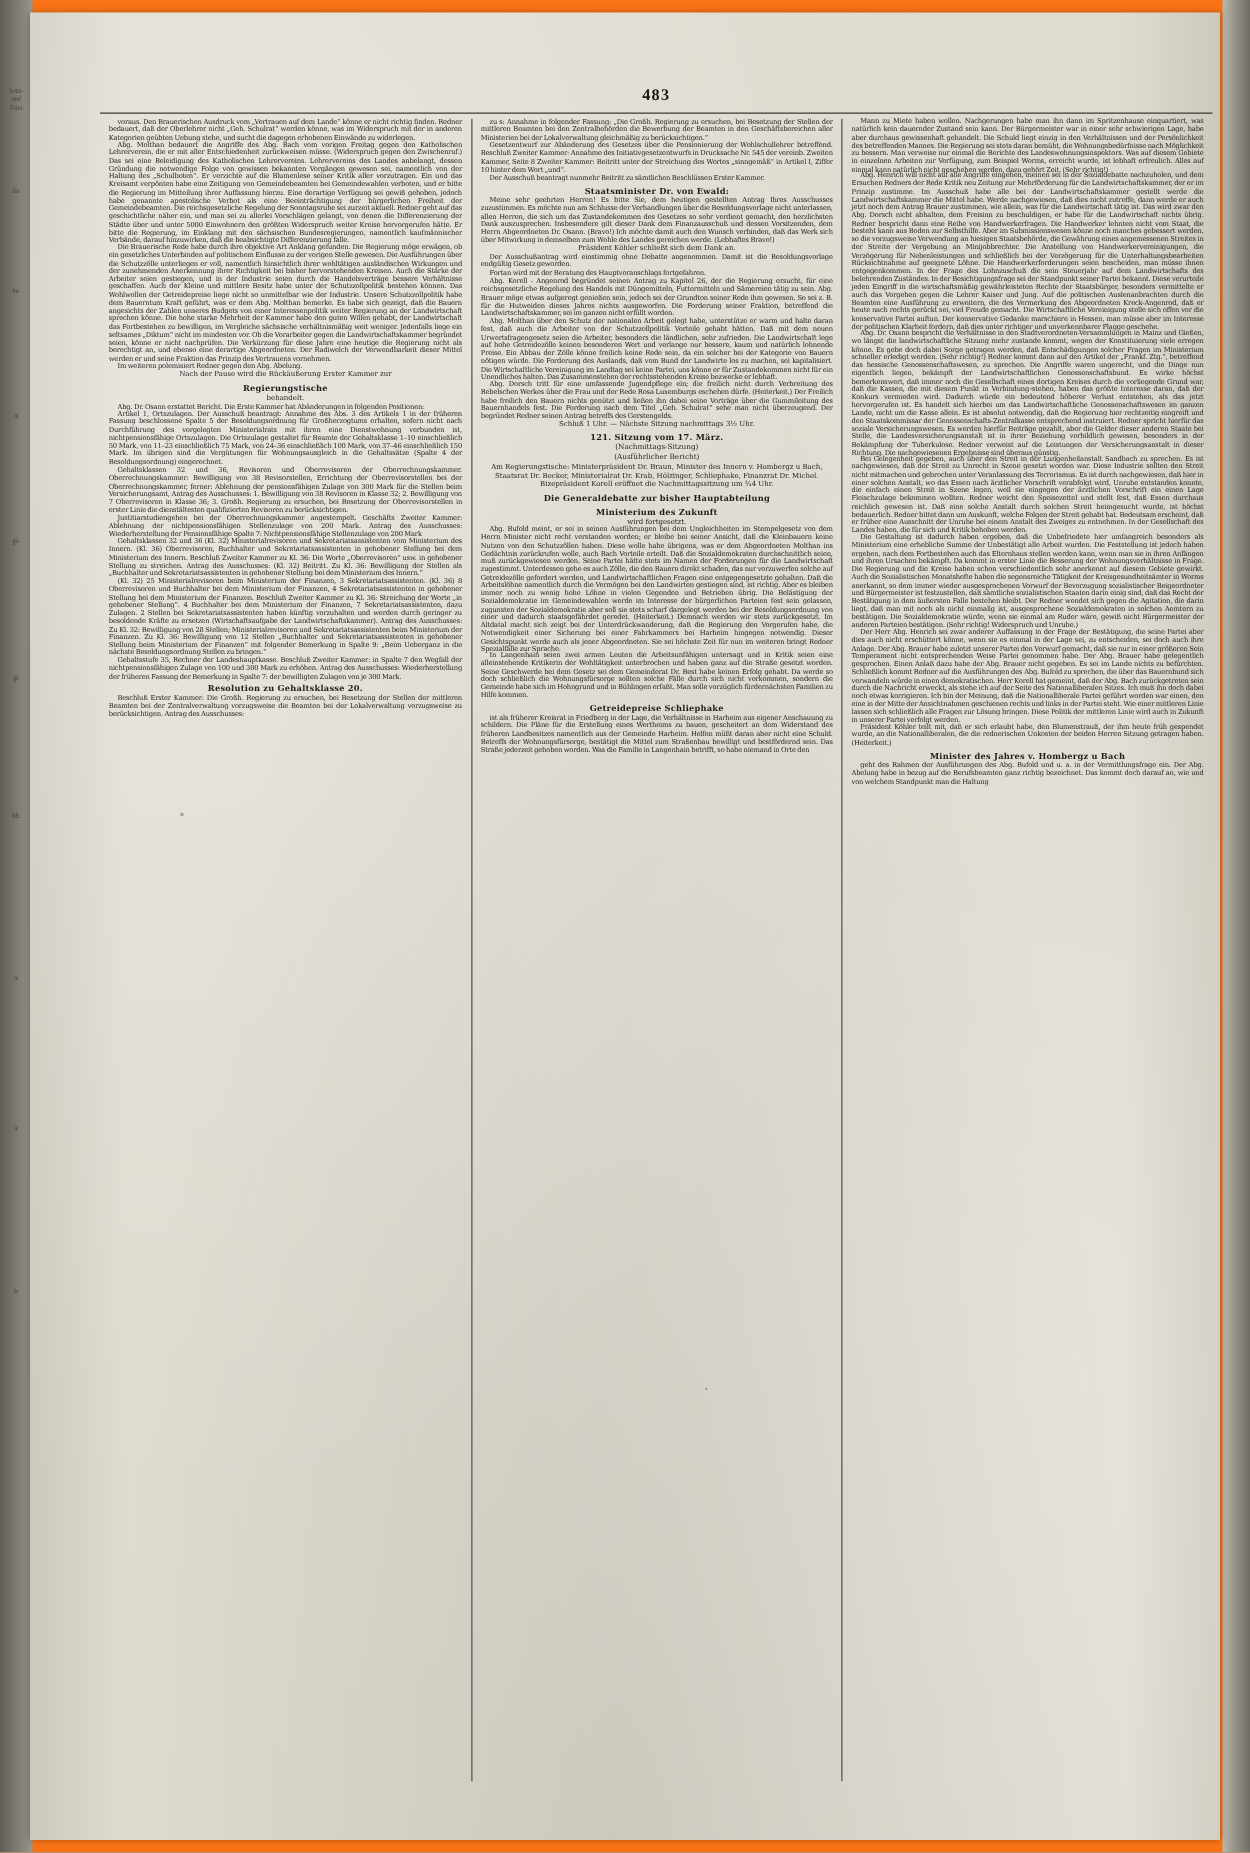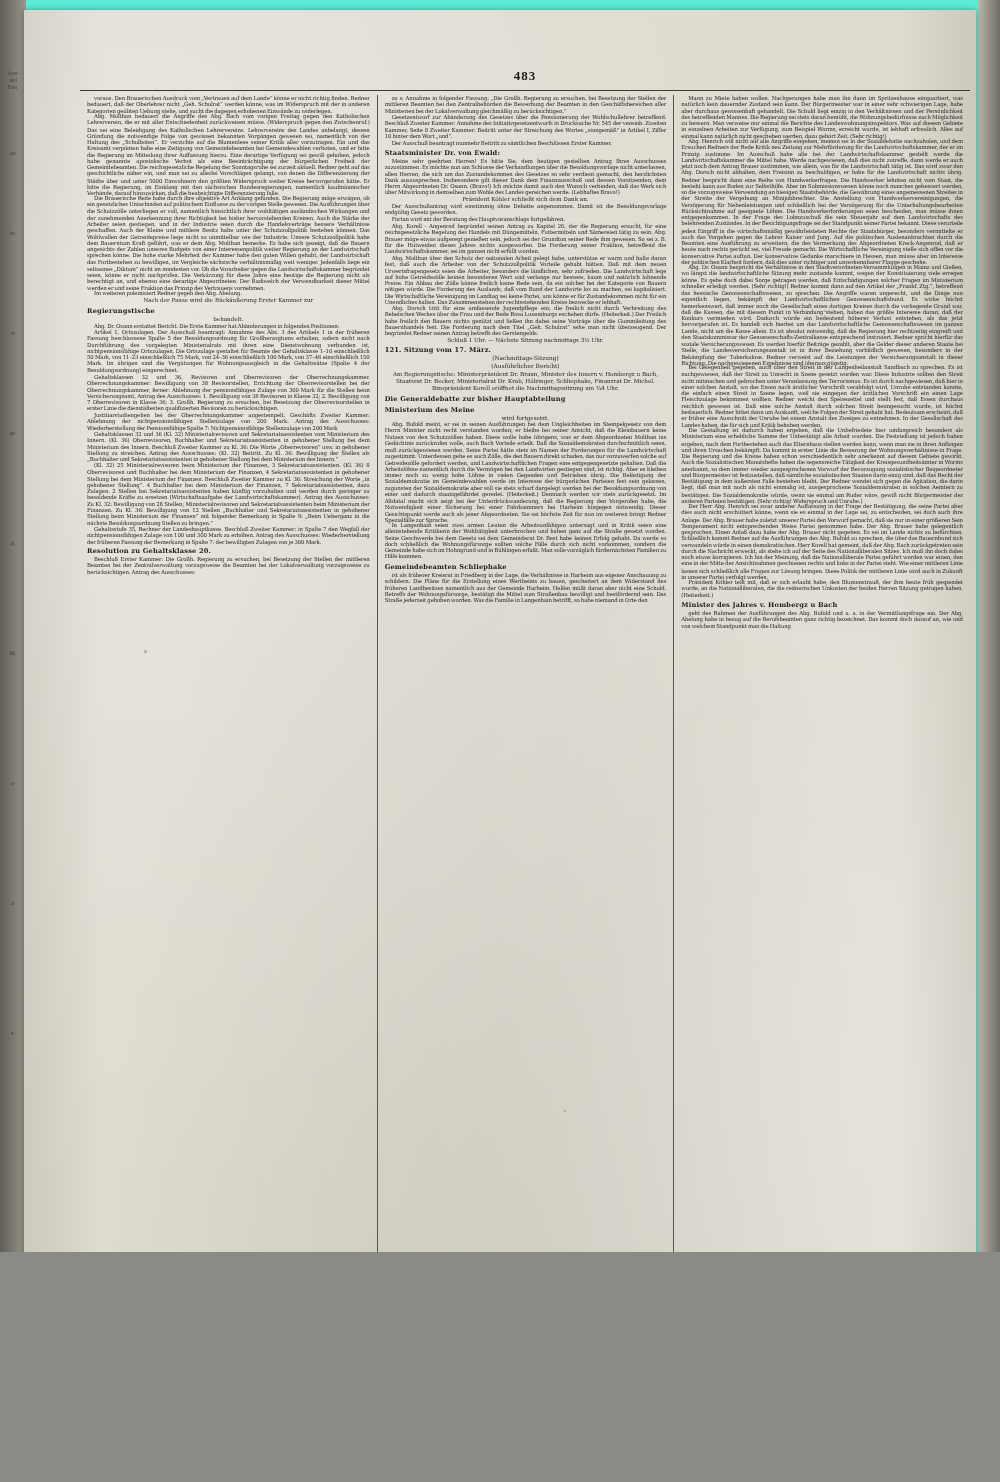--- a/index.html
+++ b/index.html
@@ -1,20 +1,20 @@
 <!DOCTYPE html>
 <html><head>
 <meta charset="utf-8">
 <style>
   html,body{margin:0;padding:0;background:#8a8a86;}
   body{font-family:"Liberation Serif", serif;}
   .page{
     position:relative;
-    width:1000px;height:1252px;
-    background:#5eead4;
+    width:1000px;height:1482px;
+    background:#f97316;
     overflow:hidden;
   }
   
   .sheet{
     position:absolute;
     left:24px;top:10px;
     width:952px;height:1462px;
     background:#dedbd0;
     box-shadow:0 0 6px rgba(0,0,0,.35);
   }
@@ -88,20 +88,21 @@
     margin:0 0 0.5px 0;
     text-indent:7px;
     font-family:"DejaVu Serif", serif;
     letter-spacing:-0.15px;
     word-spacing:-0.3px;
     transform:scaleY(1.02);
   }
   .head{
     font-size:6.6px;
     line-height:8px;
+    text-align:center;
     font-weight:bold;
     margin:3px 0 1px 0;
     color:#1d1d1a;
     letter-spacing:.2px;
     font-family:"DejaVu Serif", serif;
   }
   .subhead{
     font-size:5.8px;
     line-height:7px;
     text-align:center;
@@ -176,25 +177,25 @@
             <div class="par">Abg. Korell - Angenrod begründet seinen Antrag zu Kapitel 26, der die Regierung ersucht, für eine reichsgesetzliche Regelung des Handels mit Düngemitteln, Futtermitteln und Sämereien tätig zu sein. Abg. Brauer möge etwas aufgeregt genießen sein, jedoch sei der Grundton seiner Rede ihm gewesen. So sei z. B. für die Hutweiden dieses Jahres nichts ausgeworfen. Die Forderung seiner Fraktion, betreffend die Landwirtschaftskammer, sei im ganzen nicht erfüllt worden.</div>
             <div class="par">Abg. Molthan über den Schutz der nationalen Arbeit gelegt habe, unterstütze er warm und halte daran fest, daß auch die Arbeiter von der Schutzzollpolitik Vorteile gehabt hätten. Daß mit dem neuen Urwertsfragengesetz seien die Arbeiter, besonders die ländlichen, sehr zufrieden. Die Landwirtschaft lege auf hohe Getreidezölle keinen besonderen Wert und verlange nur bessere, kaum und natürlich lohnende Preise. Ein Abbau der Zölle könne freilich keine Rede sein, da ein solcher bei der Kategorie von Bauern nötigen würde. Die Forderung des Auslands, daß vom Bund der Landwirte los zu machen, sei kapitalisiert. Die Wirtschaftliche Vereinigung im Landtag sei keine Partei, uns könne er für Zustandekommen nicht für ein Unendliches halten. Das Zusammenstehen der rechtsstehenden Kreise bezwecke er lebhaft.</div>
             <div class="par">Abg. Dorsch tritt für eine umfassende Jugendpflege ein; die freilich nicht durch Verbreitung des Bebelschen Werkes über die Frau und der Rede Rosa Luxemburgs eschehen dürfe. (Heiterkeit.) Der Freilich habe freilich den Bauern nichts genützt und ließen ihn dabei seine Vorträge über die Gummileitung des Bauernhandels fest. Die Forderung nach dem Titel „Geh. Schulrat“ sehe man nicht überzeugend. Der begründet Redner seinen Antrag betreffs des Gerstengelds.</div>
             <div class="centerline">Schluß 1 Uhr. — Nächste Sitzung nachmittags 3½ Uhr.</div>
             <div class="head">121. Sitzung vom 17. März.</div>
             <div class="subhead">(Nachmittags-Sitzung)</div>
             <div class="subhead">(Ausführlicher Bericht)</div>
             <div class="centerline">Am Regierungstische: Ministerpräsident Dr. Braun, Minister des Innern v. Hombergz u Bach, Staatsrat Dr. Becker, Ministerialrat Dr. Krab, Hölzinger, Schliephake, Finanzrat Dr. Michel.</div>
             <div class="centerline">Bizepräsident Korell eröffnet die Nachmittagssitzung um ¾4 Uhr.</div>
             <div class="head">Die Generaldebatte zur bisher Hauptabteilung</div>
-            <div class="head">Ministerium des Meine</div>
+            <div class="head">Ministerium des Zukunft</div>
             <div class="centerline">wird fortgesetzt.</div>
             <div class="par">Abg. Bufold meint, er sei in seinen Ausführungen bei dem Ungleichheiten im Stempelgesetz von dem Herrn Minister nicht recht verstanden worden; er bleibe bei seiner Ansicht, daß die Kleinbauern keine Nutzen von den Schutzzöllen haben. Diese wolle habe übrigens, was er dem Abgeordneten Molthan ins Gedächtnis zurückrufen wolle, auch Bach Vorteile erteilt. Daß die Sozialdemokraten durchschnittlich seien, muß zurückgewiesen werden. Seine Partei hätte stets im Namen der Forderungen für die Landwirtschaft zugestimmt. Unterdessen gehe es auch Zölle, die den Bauern direkt schaden, das nur vorzuwerfen solche auf Getreidezölle gefordert werden, und Landwirtschaftlichen Fragen eine entgegengesetzte gehalten. Daß die Arbeitslöhne namentlich durch die Vermögen bei den Landwirten gestiegen sind, ist richtig. Aber es bleiben immer noch zu wenig hohe Löhne in vielen Gegenden und Betrieben übrig. Die Belästigung der Sozialdemokratie im Gemeindewahlen werde im Interesse der bürgerlichen Parteien fest sein gelassen, zugunsten der Sozialdemokratie aber soll sie stets scharf dargelegt werden bei der Besoldungsordnung von einer und dadurch staatsgefährdet geredet. (Heiterkeit.) Demnach werden wir stets zurückgesetzt. Im Altdatal macht sich zeigt bei der Unterdrückwanderung, daß die Regierung den Vorgerufen habe, die Notwendigkeit einer Sicherung bei einer Fahrkammers bei Harheim hingegen notwendig. Dieser Gesichtspunkt werde auch als jener Abgeordneten. Sie sei höchste Zeit für nun im weiteren bringt Redner Spezialfälle zur Sprache.</div>
             <div class="par">In Langenhain seien zwei armen Leuten die Arbeitsunfähigen untersagt und in Kritik seien eine alleinstehende Kritikerin der Wohltätigkeit unterbrochen und haben ganz auf die Straße gesetzt worden. Seine Geschwerde bei dem Gesetz sei dem Gemeinderat Dr. Best habe keinen Erfolg gehabt. Da werde so doch schließlich die Wohnungsfürsorge sollten solche Fälle durch sich nicht vorkommen, sondern die Gemeinde habe sich im Hohngrund und in Bühlingen erfaßt. Man solle vorzüglich fürdernächsten Familien zu Hilfe kommen.</div>
-            <div class="head">Gemeindebeamten Schliephake</div>
+            <div class="head">Getreidepreise Schliephake</div>
             <div class="par">ist als früherer Kreisrat in Friedberg in der Lage, die Verhältnisse in Harheim aus eigener Anschauung zu schildern. Die Pläne für die Erstellung eines Wertheims zu bauen, gescheitert an dem Widerstand des früheren Landbesitzes namentlich aus der Gemeinde Harheim. Helfen müßt daran aber nicht eine Schuld. Betreffs der Wohnungsfürsorge, bestätigt die Mittel zum Straßenbau bewilligt und bestfördernd sein. Das Straße jederzeit gehoben worden. Was die Familie in Langenhain betrifft, so habe niemand in Orte den</div>
           </div>
           <div class="col">
             <div class="par">Mann zu Miete haben wollen. Nachgerungen habe man ihn dann im Spritzenhause einquartiert, was natürlich kein dauernder Zustand sein kann. Der Bürgermeister war in einer sehr schwierigen Lage, habe aber durchaus gewissenhaft gehandelt. Die Schuld liegt einzig in den Verhältnissen und der Persönlichkeit des betreffenden Mannes. Die Regierung sei stets daran bemüht, die Wohnungsbedürfnisse nach Möglichkeit zu bessern. Man verweise nur einmal die Berichte des Landeswohnungsinspektors. Was auf diesem Gebiete in einzelnen Arbeiten zur Verfügung, zum Beispiel Worms, erreicht wurde, ist lebhaft erfreulich. Alles auf einmal kann natürlich nicht geschehen werden, dazu gehört Zeit. (Sehr richtig!)</div>
             <div class="par">Abg. Henrich will nicht auf alle Angriffe eingehen, meinen sei in der Sozialdebatte nachzuholen, und dem Ersuchen Redners der Rede Kritik neu Zeitung zur Mehrförderung für die Landwirtschaftskammer, der er im Prinzip zustimme. Im Ausschuß habe alle bei der Landwirtschaftskammer gestellt werde die Landwirtschaftskammer die Mittel habe. Werde nachgewiesen, daß dies nicht zutreffe, dann werde er auch jetzt noch dem Antrag Brauer zustimmen, wie allein, was für die Landwirtschaft tätig ist. Das wird zwar den Abg. Dorsch nicht abhalten, dem Freisinn zu beschuldigen, er habe für die Landwirtschaft nichts übrig. Redner bespricht dann eine Reihe von Handwerkerfragen. Die Handwerker lehnten nicht vom Staat, die besteht kann aus Boden zur Selbsthilfe. Aber im Submissionswesen könne noch manches gebessert werden, so die vorzugsweise Verwendung an hiesigen Staatsbehörde, die Gewährung eines angemessenen Streites in der Streite der Vergebung an Minijobbrechter. Die Anstellung von Handwerkervereinigungen, die Verzögerung für Nebenleistungen und schließlich bei der Verzögerung für die Unterhaltungsbearbeiten Rücksichtnahme auf geeignete Löhne. Die Handwerkerforderungen seien bescheiden, man müsse ihnen entgegenkommen. In der Frage des Lohnzuschuß die sein Steuerjahr auf dem Landwirtschafts des belehrenden Zuständes. In der Besichtigungsfrage sei der Standpunkt seiner Partei bekannt. Diese verurteile jeden Eingriff in die wirtschaftsmäßig gewährleisteten Rechte der Staatsbürger, besonders vermittelte er auch das Vorgehen gegen die Lehrer Kaiser und Jung. Auf die politischen Auslenanbrachten durch die Beamten eine Ausführung zu erweitern, die des Vermerkung des Abgeordneten Kreck-Angenrod, daß er heute nach rechts gerückt sei, viel Freude gemacht. Die Wirtschaftliche Vereinigung stelle sich offen vor die konservative Partei auftun. Der konservative Gedanke marschiere in Hessen, man müsse aber im Interesse der politischen Klarheit fordern, daß dies unter richtiger und unverkennbarer Flagge geschehe.</div>
             <div class="par">Abg. Dr. Osann bespricht die Verhältnisse in den Stadtverordneten-Versammlungen in Mainz und Gießen, wo längst die landwirtschaftliche Sitzung mehr zustande kommt, wegen der Konstituierung viele erregen könne. Es gebe doch dabei Sorge getragen werden, daß Entschädigungen solcher Fragen im Ministerium schneller erledigt werden. (Sehr richtig!) Redner kommt dann auf den Artikel der „Frankf. Ztg.“, betreffend das hessische Genossenschaftswesen, zu sprechen. Die Angriffe waren ungerecht, und die Dinge nun eigentlich liegen, bekämpft der Landwirtschaftlichen Genossenschaftsbund. Es wirke höchst bemerkenswert, daß immer noch die Gesellschaft eines dortigen Kreises durch die vorliegende Grund war, daß die Kassen, die mit diesem Punkt in Verbindung stehen, haben das größte Interesse daran, daß der Konkurs vermieden wird. Dadurch würde ein bedeutend höherer Verlust entstehen, als das jetzt hervorgerufen ist. Es handelt sich hierbei um das Landwirtschaftliche Genossenschaftswesen im ganzen Lande, nicht um die Kasse allein. Es ist absolut notwendig, daß die Regierung hier rechtzeitig eingreift und den Staatskommissar der Genossenschafts-Zentralkasse entsprechend instruiert. Redner spricht hierfür das soziale Versicherungswesen. Es werden hierfür Beiträge gezahlt, aber die Gelder dieser anderen Staate bei Stelle, die Landesversicherungsanstalt ist in ihrer Beziehung vorbildlich gewesen, besonders in der Bekämpfung der Tuberkulose. Redner verweist auf die Leistungen der Versicherungsanstalt in dieser Richtung. Die nachgewiesenen Ergebnisse sind überaus günstig.</div>
             <div class="par">Bei Gelegenheit gegeben, auch über den Streit in der Lungenheilanstalt Sandbach zu sprechen. Es ist nachgewiesen, daß der Streit zu Unrecht in Szene gesetzt worden war. Diese Industrie sollten den Streit nicht mitmachen und gebrochen unter Veranlassung des Terrorismus. Es ist durch nachgewiesen, daß hier in einer solchen Anstalt, wo das Essen nach ärztlicher Vorschrift verabfolgt wird, Unruhe entstanden konnte, die einfach einen Streit in Szene legen, weil sie eingegen der ärztlichen Vorschrift ein einen Lage Fleischzulage bekommen wollten. Redner weicht den Speisezettel und stellt fest, daß Essen durchaus reichlich gewesen ist. Daß eine solche Anstalt durch solchen Streit heimgesucht wurde, ist höchst bedauerlich. Redner bittet dann um Auskunft, welche Folgen der Streit gehabt hat. Bedeutsam erscheint, daß er früher eine Ausschnitt der Unruhe bei einem Anstalt des Zweiges zu entnehmen. In der Gesellschaft des Landes haben, die für sich und Kritik behoben werden.</div>
             <div class="par">Die Gestaltung ist dadurch haben ergeben, daß die Unbefriedete hier umfangreich besonders als Ministerium eine erhebliche Summe der Unbestätigt alle Arbeit wurden. Die Feststellung ist jedoch haben ergeben, nach dem Fortbestehen auch das Elternhaus stellen werden kann, wenn man sie in ihren Anfängen und ihren Ursachen bekämpft. Da kommt in erster Linie die Besserung der Wohnungsverhältnisse in Frage. Die Regierung und die Kreise haben schon verschiedentlich sehr anerkennt auf diesem Gebiete gewirkt. Auch die Sozialistischen Monatshefte haben die segensreiche Tätigkeit der Kreisgesundheitsämter in Worms anerkannt, so dem immer wieder ausgesprochenen Vorwurf der Bevorzugung sozialistischer Beigeordneter und Bürgermeister ist festzustellen, daß sämtliche sozialistischen Staaten darin einig sind, daß das Recht der Bestätigung in dem äußersten Falle bestehen bleibt. Der Redner wendet sich gegen die Agitation, die darin liegt, daß man mit noch als nicht einmalig ist, ausgesprochene Sozialdemokraten in solchen Aemtern zu bestätigen. Die Sozialdemokratie würde, wenn sie einmal am Ruder wäre, gewiß nicht Bürgermeister der anderen Parteien bestätigen. (Sehr richtig! Widerspruch und Unruhe.)</div>
             <div class="par">Der Herr Abg. Henrich sei zwar anderer Auffassung in der Frage der Bestätigung, die seine Partei aber dies auch nicht erschüttert könne, wenn sie es einmal in der Lage sei, zu entscheiden, sei doch auch ihre Anlage. Der Abg. Brauer habe zuletzt unserer Partei den Vorwurf gemacht, daß sie nur in einer größeren Sein Temperament nicht entsprechenden Weise Partei genommen habe. Der Abg. Brauer habe gelegentlich gesprochen. Einen Anlaß dazu habe der Abg. Brauer nicht gegeben. Es sei im Lande nichts zu befürchten. Schließlich kommt Redner auf die Ausführungen des Abg. Bufold zu sprechen, die über das Bauernbund sich verwandeln würde in einen demokratischen. Herr Korell hat gemeint, daß der Abg. Bach zurückgetreten sein durch die Nachricht erweckt, als stehe ich auf der Seite des Nationalliberalen Sitzes. Ich muß ihn doch dabei noch etwas korrigieren. Ich bin der Meinung, daß die Nationalliberale Partei geführt worden war einen, den eine in der Mitte der Ansichtnahmen geschienen rechts und links in der Partei steht. Wie einer mittleren Linie lassen sich schließlich alle Fragen zur Lösung bringen. Diese Politik der mittleren Linie wird auch in Zukunft in unserer Partei verfolgt werden.</div>
             <div class="par">Präsident Köhler teilt mit, daß er sich erlaubt habe, den Blumenstrauß, der ihm heute früh gespendet wurde, an die Nationalliberalen, die die rednerischen Unkosten der beiden Herren Sitzung getragen haben. (Heiterkeit.)</div>

